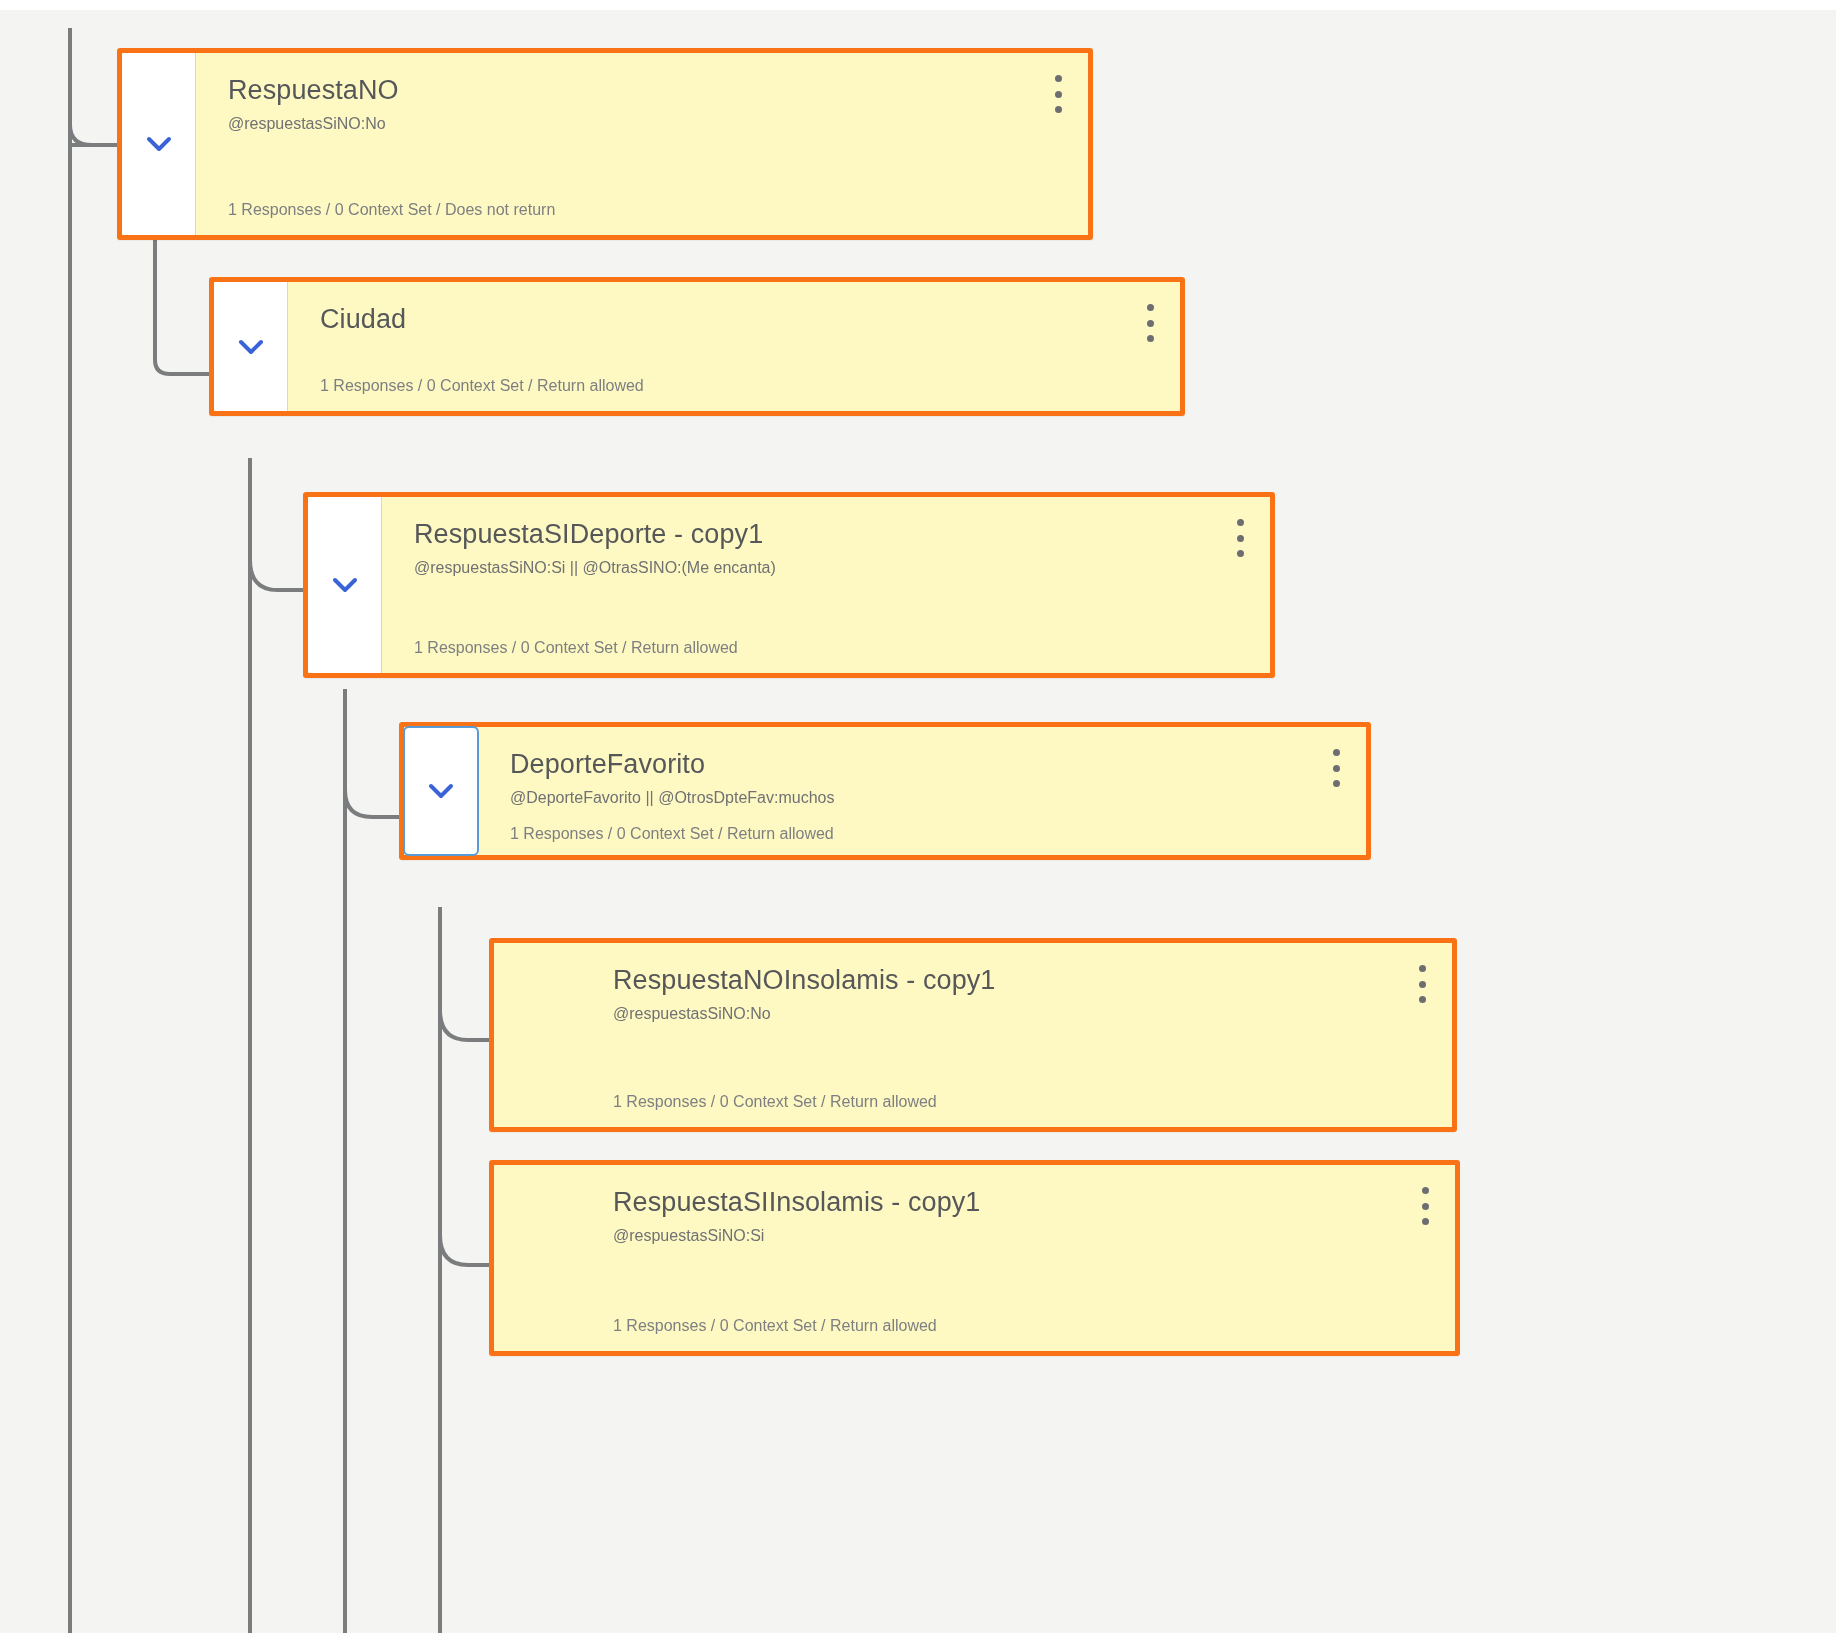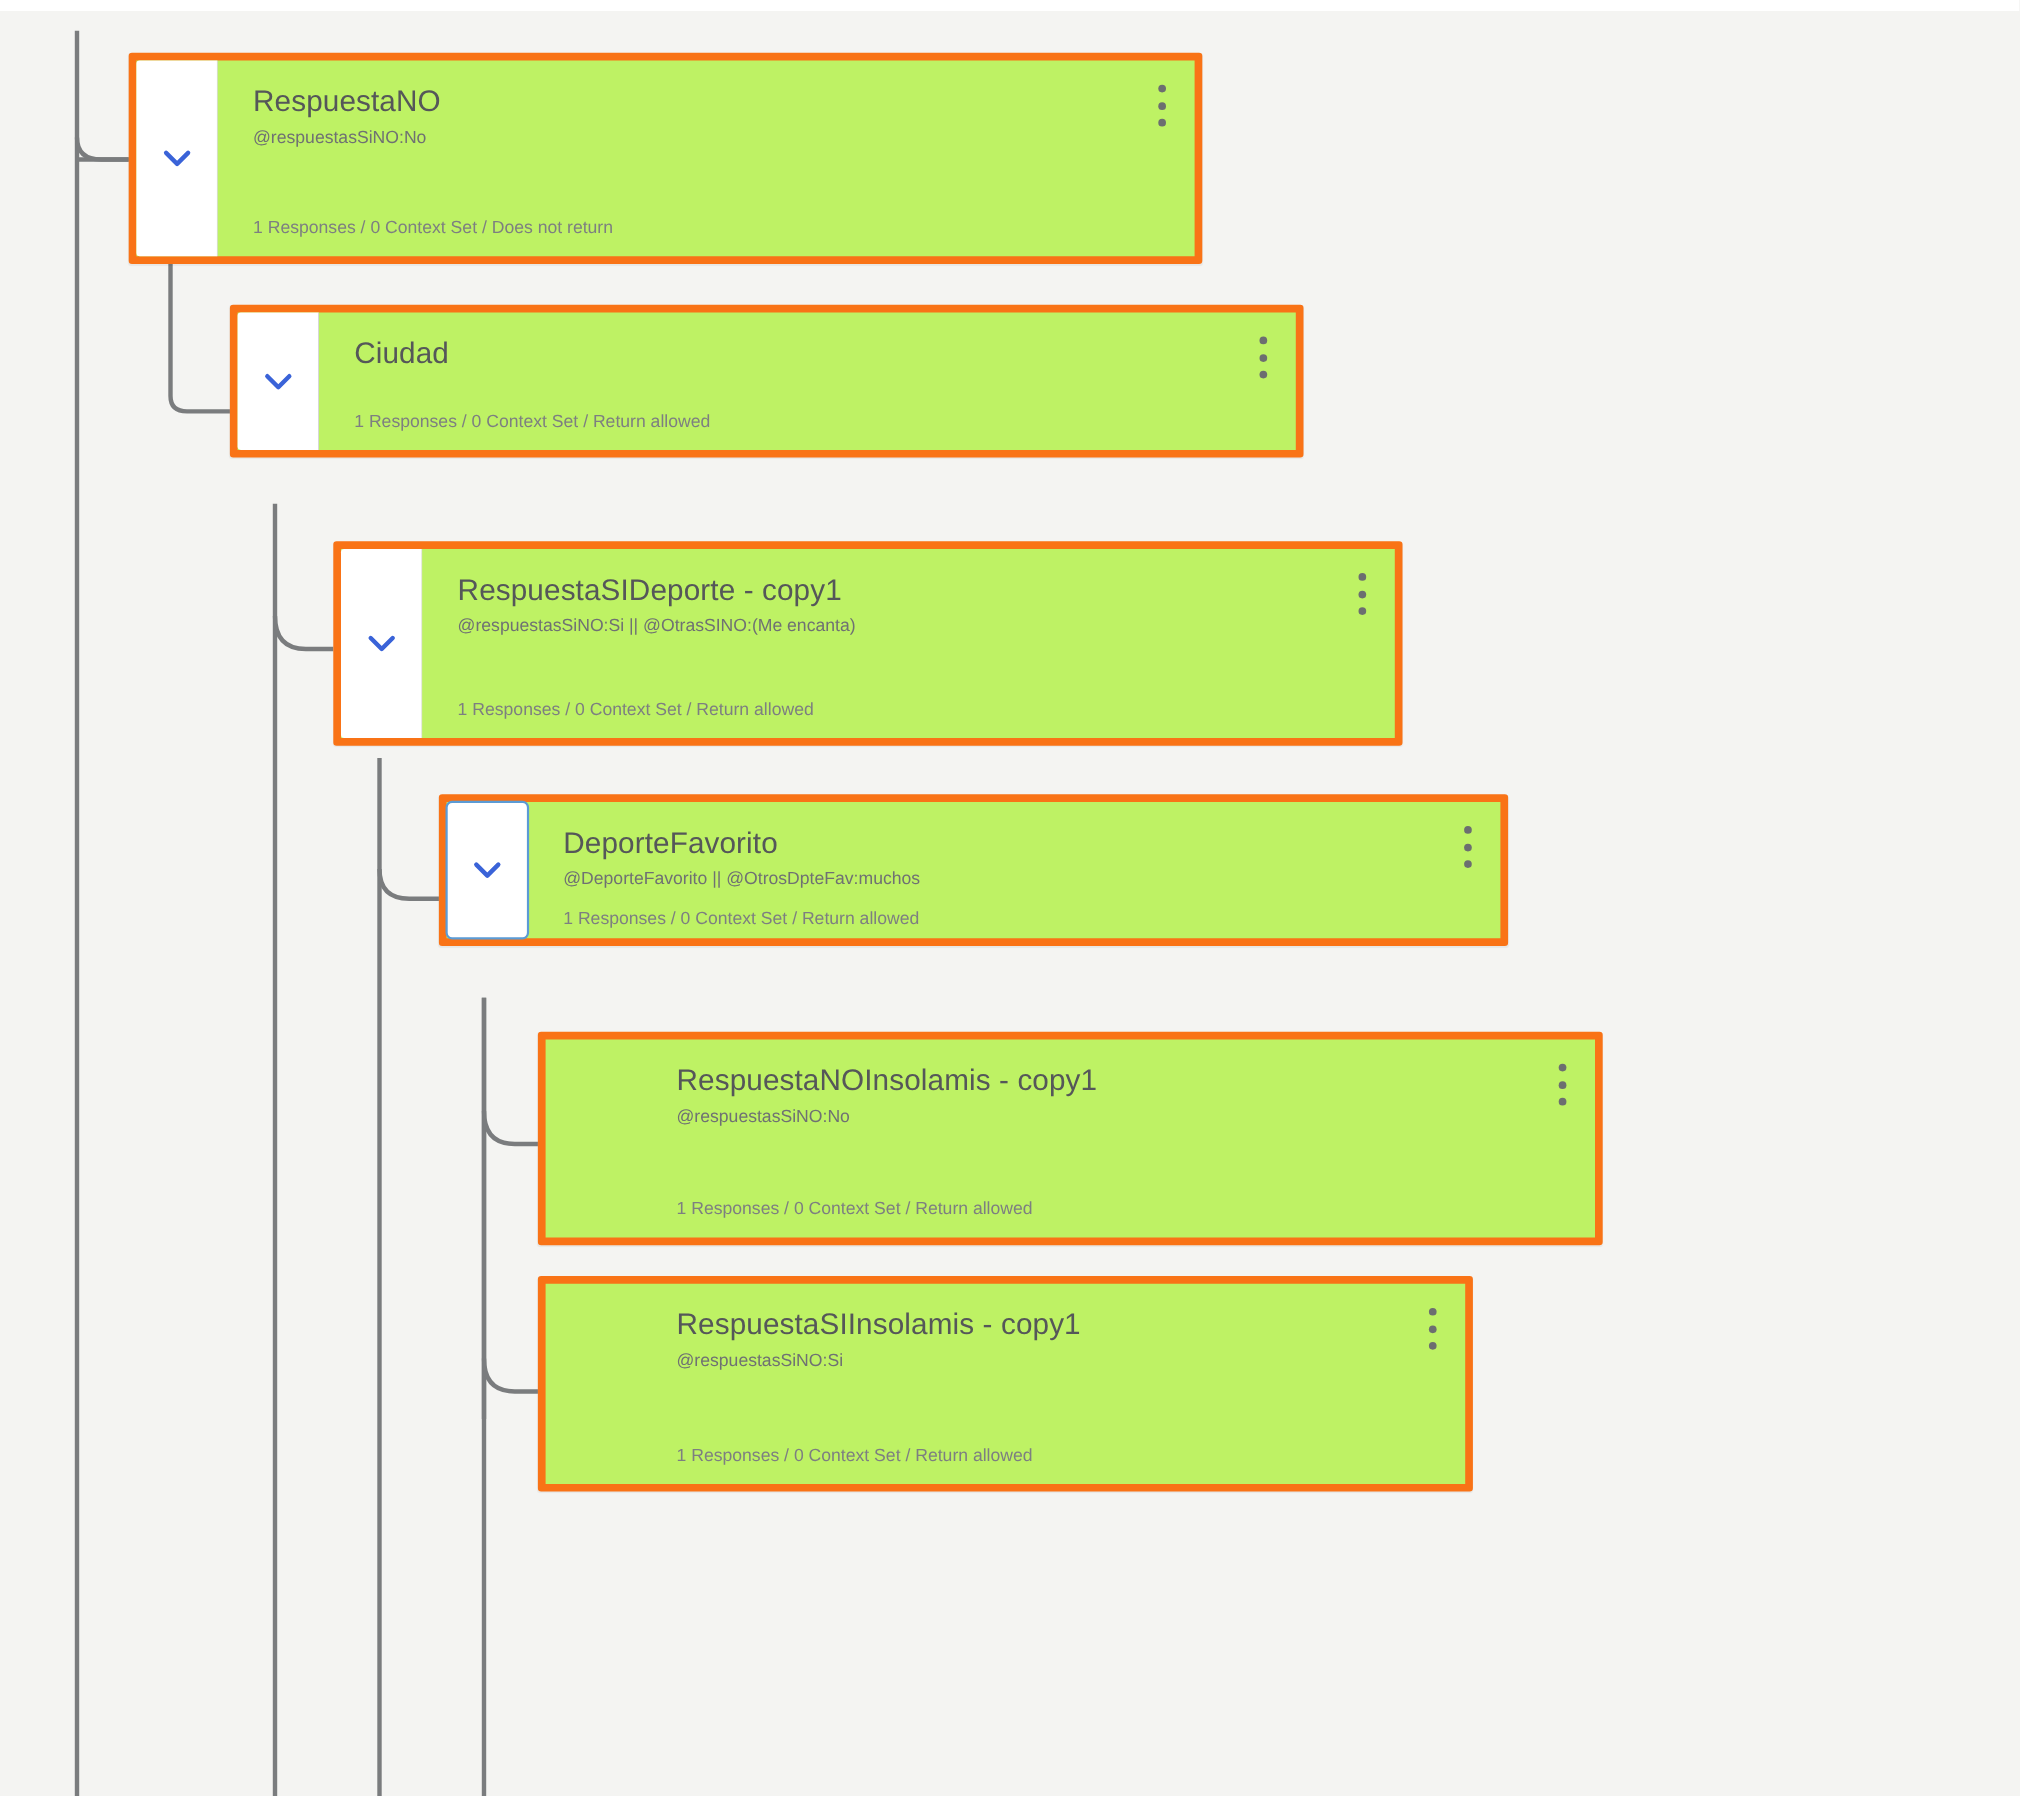--- a/index.html
+++ b/index.html
@@ -28,22 +28,22 @@
     top: 0;
     width: 1836px;
     height: 1633px;
     pointer-events: none;
   }
 
   .node {
     position: absolute;
     display: flex;
     align-items: stretch;
-    background: #bef264;
-    border: 7px solid #f97316;
+    background: #fef9c3;
+    border: 5px solid #f97316;
     border-radius: 3px;
     box-sizing: border-box;
     box-shadow: 0 1px 1px rgba(0,0,0,0.05);
   }
 
   .toggle {
     flex: 0 0 auto;
     width: 74px;
     display: flex;
     align-items: center;
@@ -117,21 +117,21 @@
     border-radius: 50%;
     background: #6c6e70;
   }
 
   
   #node-0 { left: 117px;  top: 48px;   width: 976px;  height: 192px; }
   #node-1 { left: 209px;  top: 277px;  width: 976px;  height: 139px; }
   #node-2 { left: 303px;  top: 492px;  width: 972px;  height: 186px; }
   #node-3 { left: 399px;  top: 722px;  width: 972px;  height: 138px; }
   #node-4 { left: 489px;  top: 938px;  width: 968px;  height: 194px; }
-  #node-5 { left: 489px;  top: 1160px; width: 850px;  height: 196px; }
+  #node-5 { left: 489px;  top: 1160px; width: 971px;  height: 196px; }
 
   #node-4 .body, #node-5 .body { padding-left: 119px; }
 </style>
 </head>
 <body>
 
 <div id="canvas">
 
   <svg id="edges" viewBox="0 0 1836 1633" xmlns="http://www.w3.org/2000/svg">
     <g fill="none" stroke="#7a7c7e" stroke-width="4">

